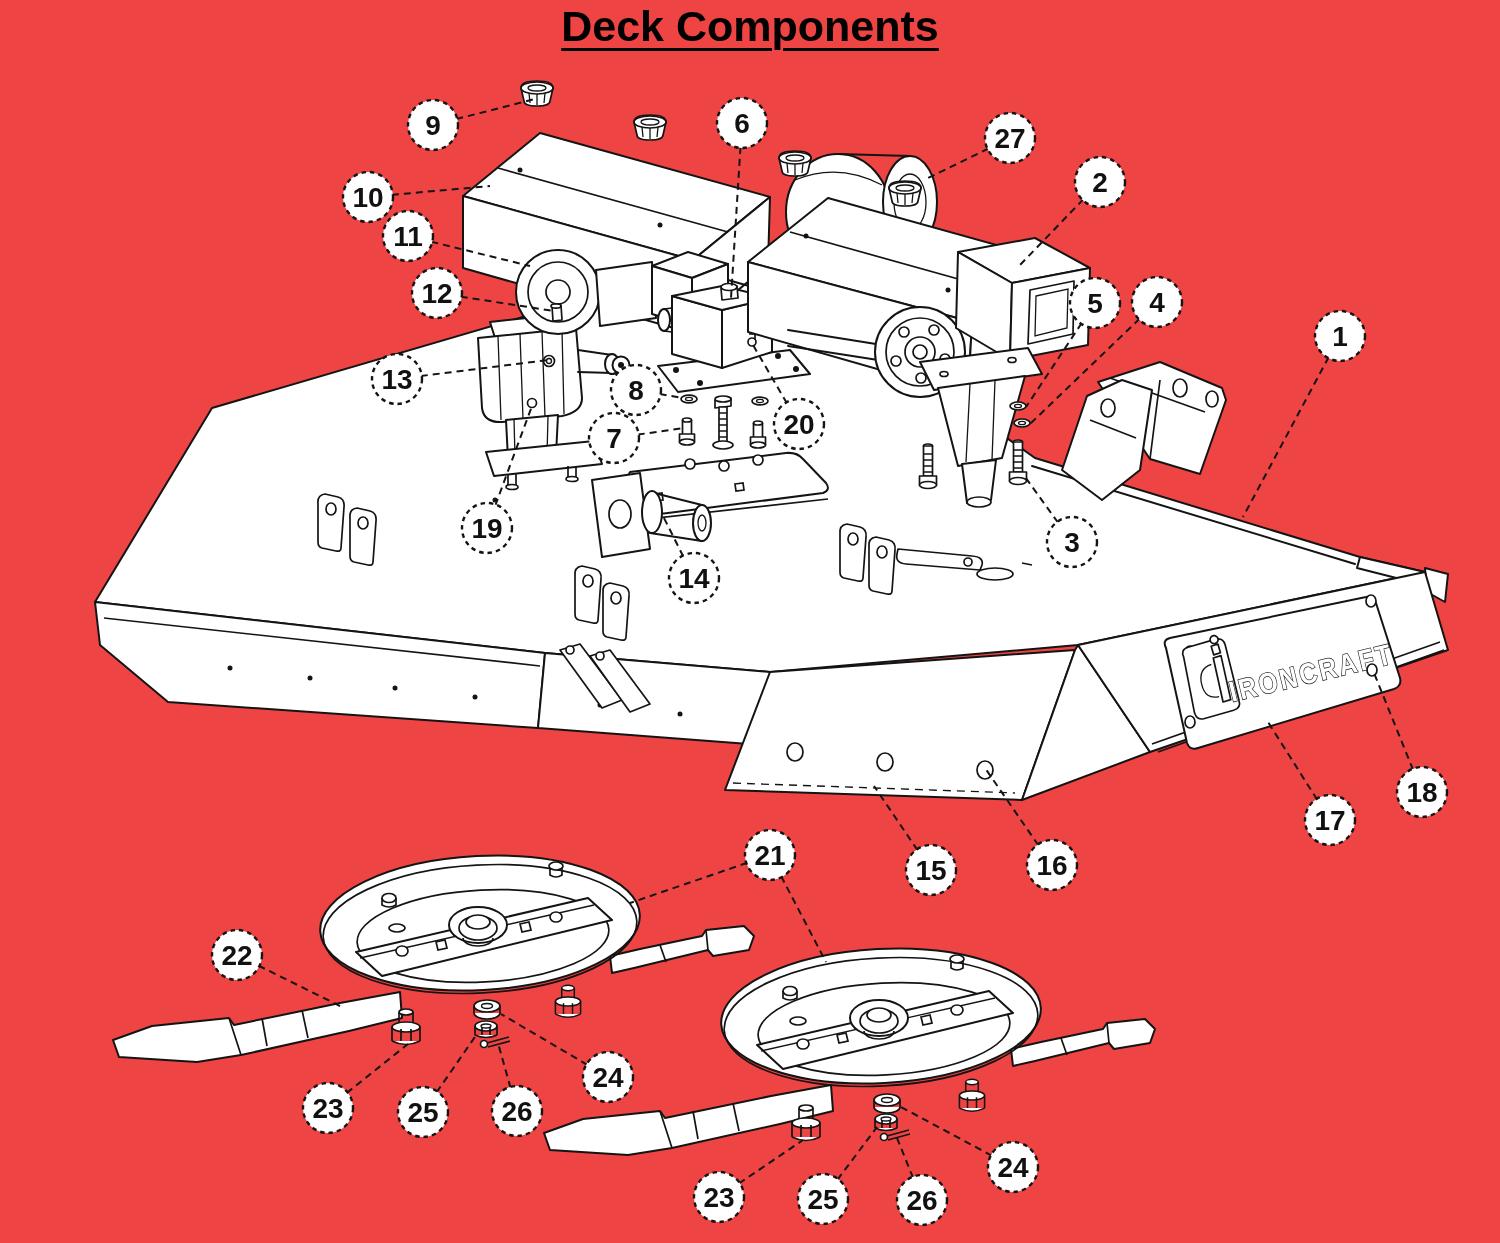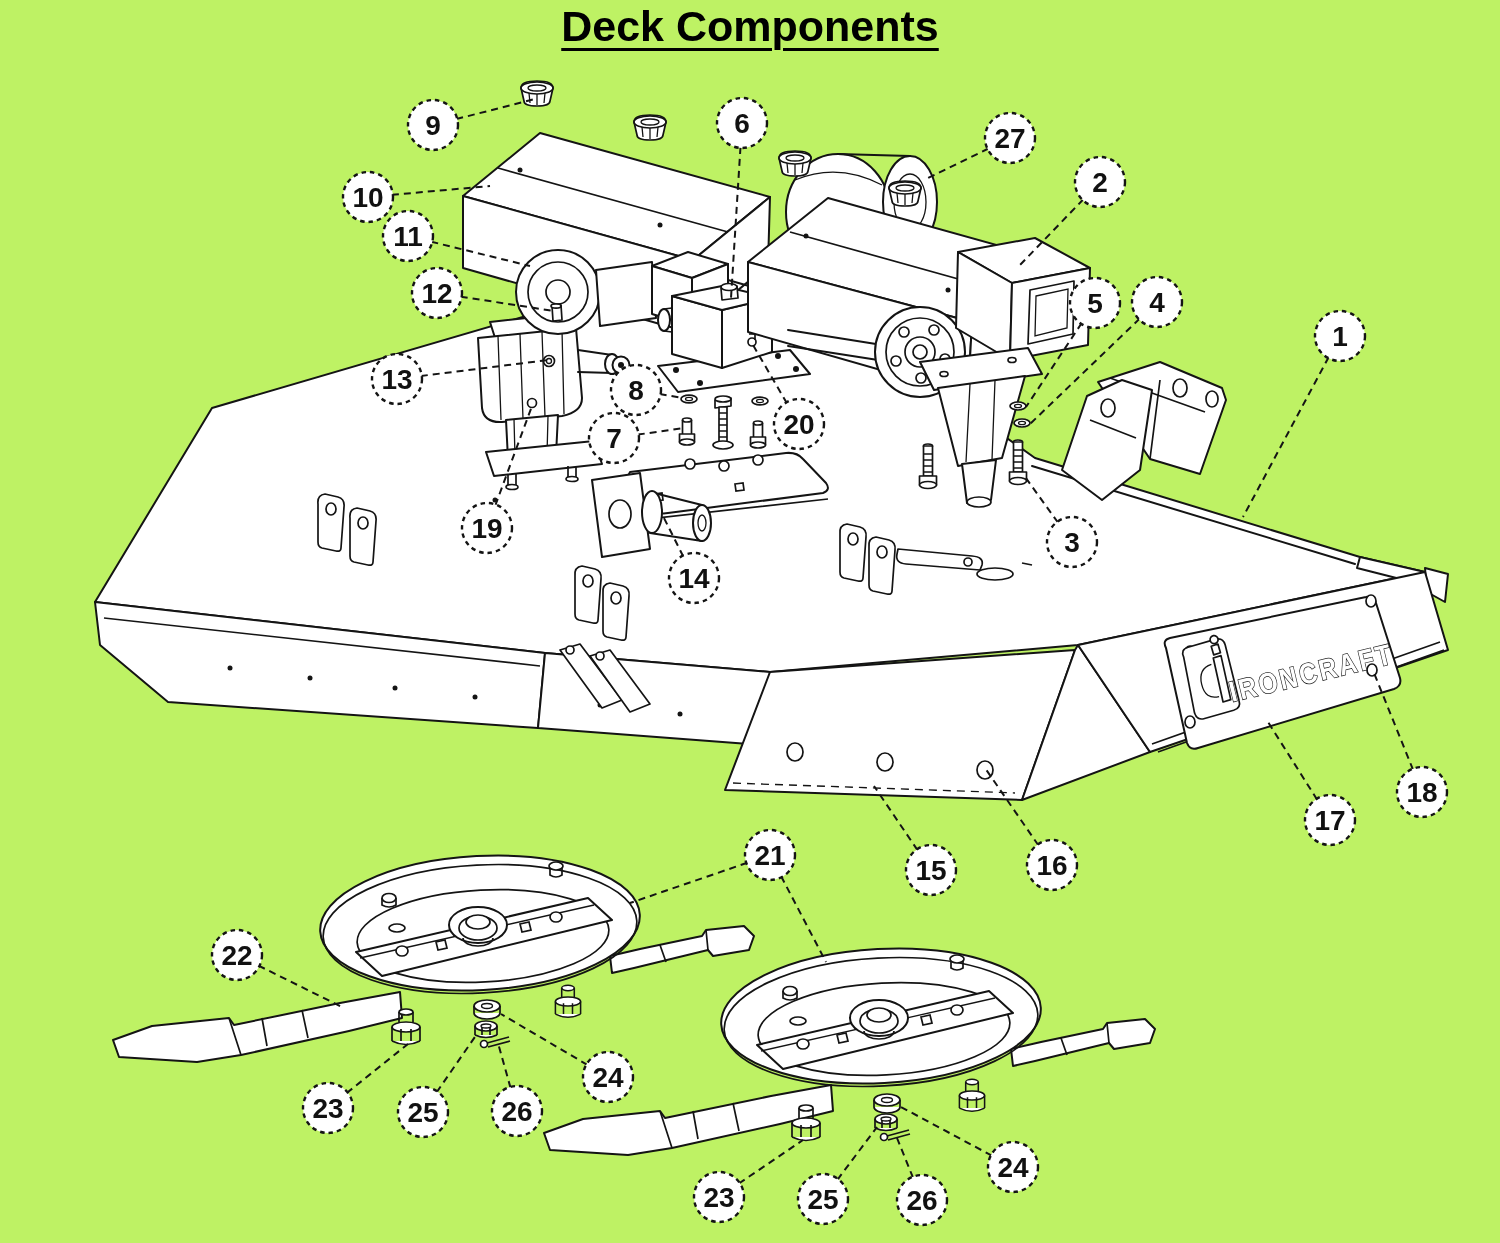--- a/index.html
+++ b/index.html
@@ -1,16 +1,16 @@
 <!DOCTYPE html>
 <html><head>
 <meta charset="utf-8">
 <style>
   html,body{margin:0;padding:0;background:#fff;}
-  .stage{position:relative;width:1500px;height:1243px;background:#bef264;overflow:hidden;
+  .stage{position:relative;width:1500px;height:1243px;background:#ef4444;overflow:hidden;
          font-family:"Liberation Sans",sans-serif;}
   .page-title{position:absolute;top:2px;left:0;width:100%;text-align:center;margin:0;
     font-size:43px;font-weight:bold;color:#000;letter-spacing:0px;}
   .page-title span{text-decoration:underline;text-decoration-thickness:3px;text-underline-offset:7px;}
   svg{position:absolute;top:0;left:0;}
   .fw{fill:#fff;stroke:#141414;stroke-width:2;stroke-linejoin:round;}
   .ln{fill:none;stroke:#141414;stroke-width:2;stroke-linecap:round;stroke-linejoin:round;}
   .mid{fill:none;stroke:#141414;stroke-width:1.7;}
   .fwm{fill:#fff;stroke:#141414;stroke-width:1.7;stroke-linejoin:round;}
   .thin{fill:none;stroke:#141414;stroke-width:1.3;}

